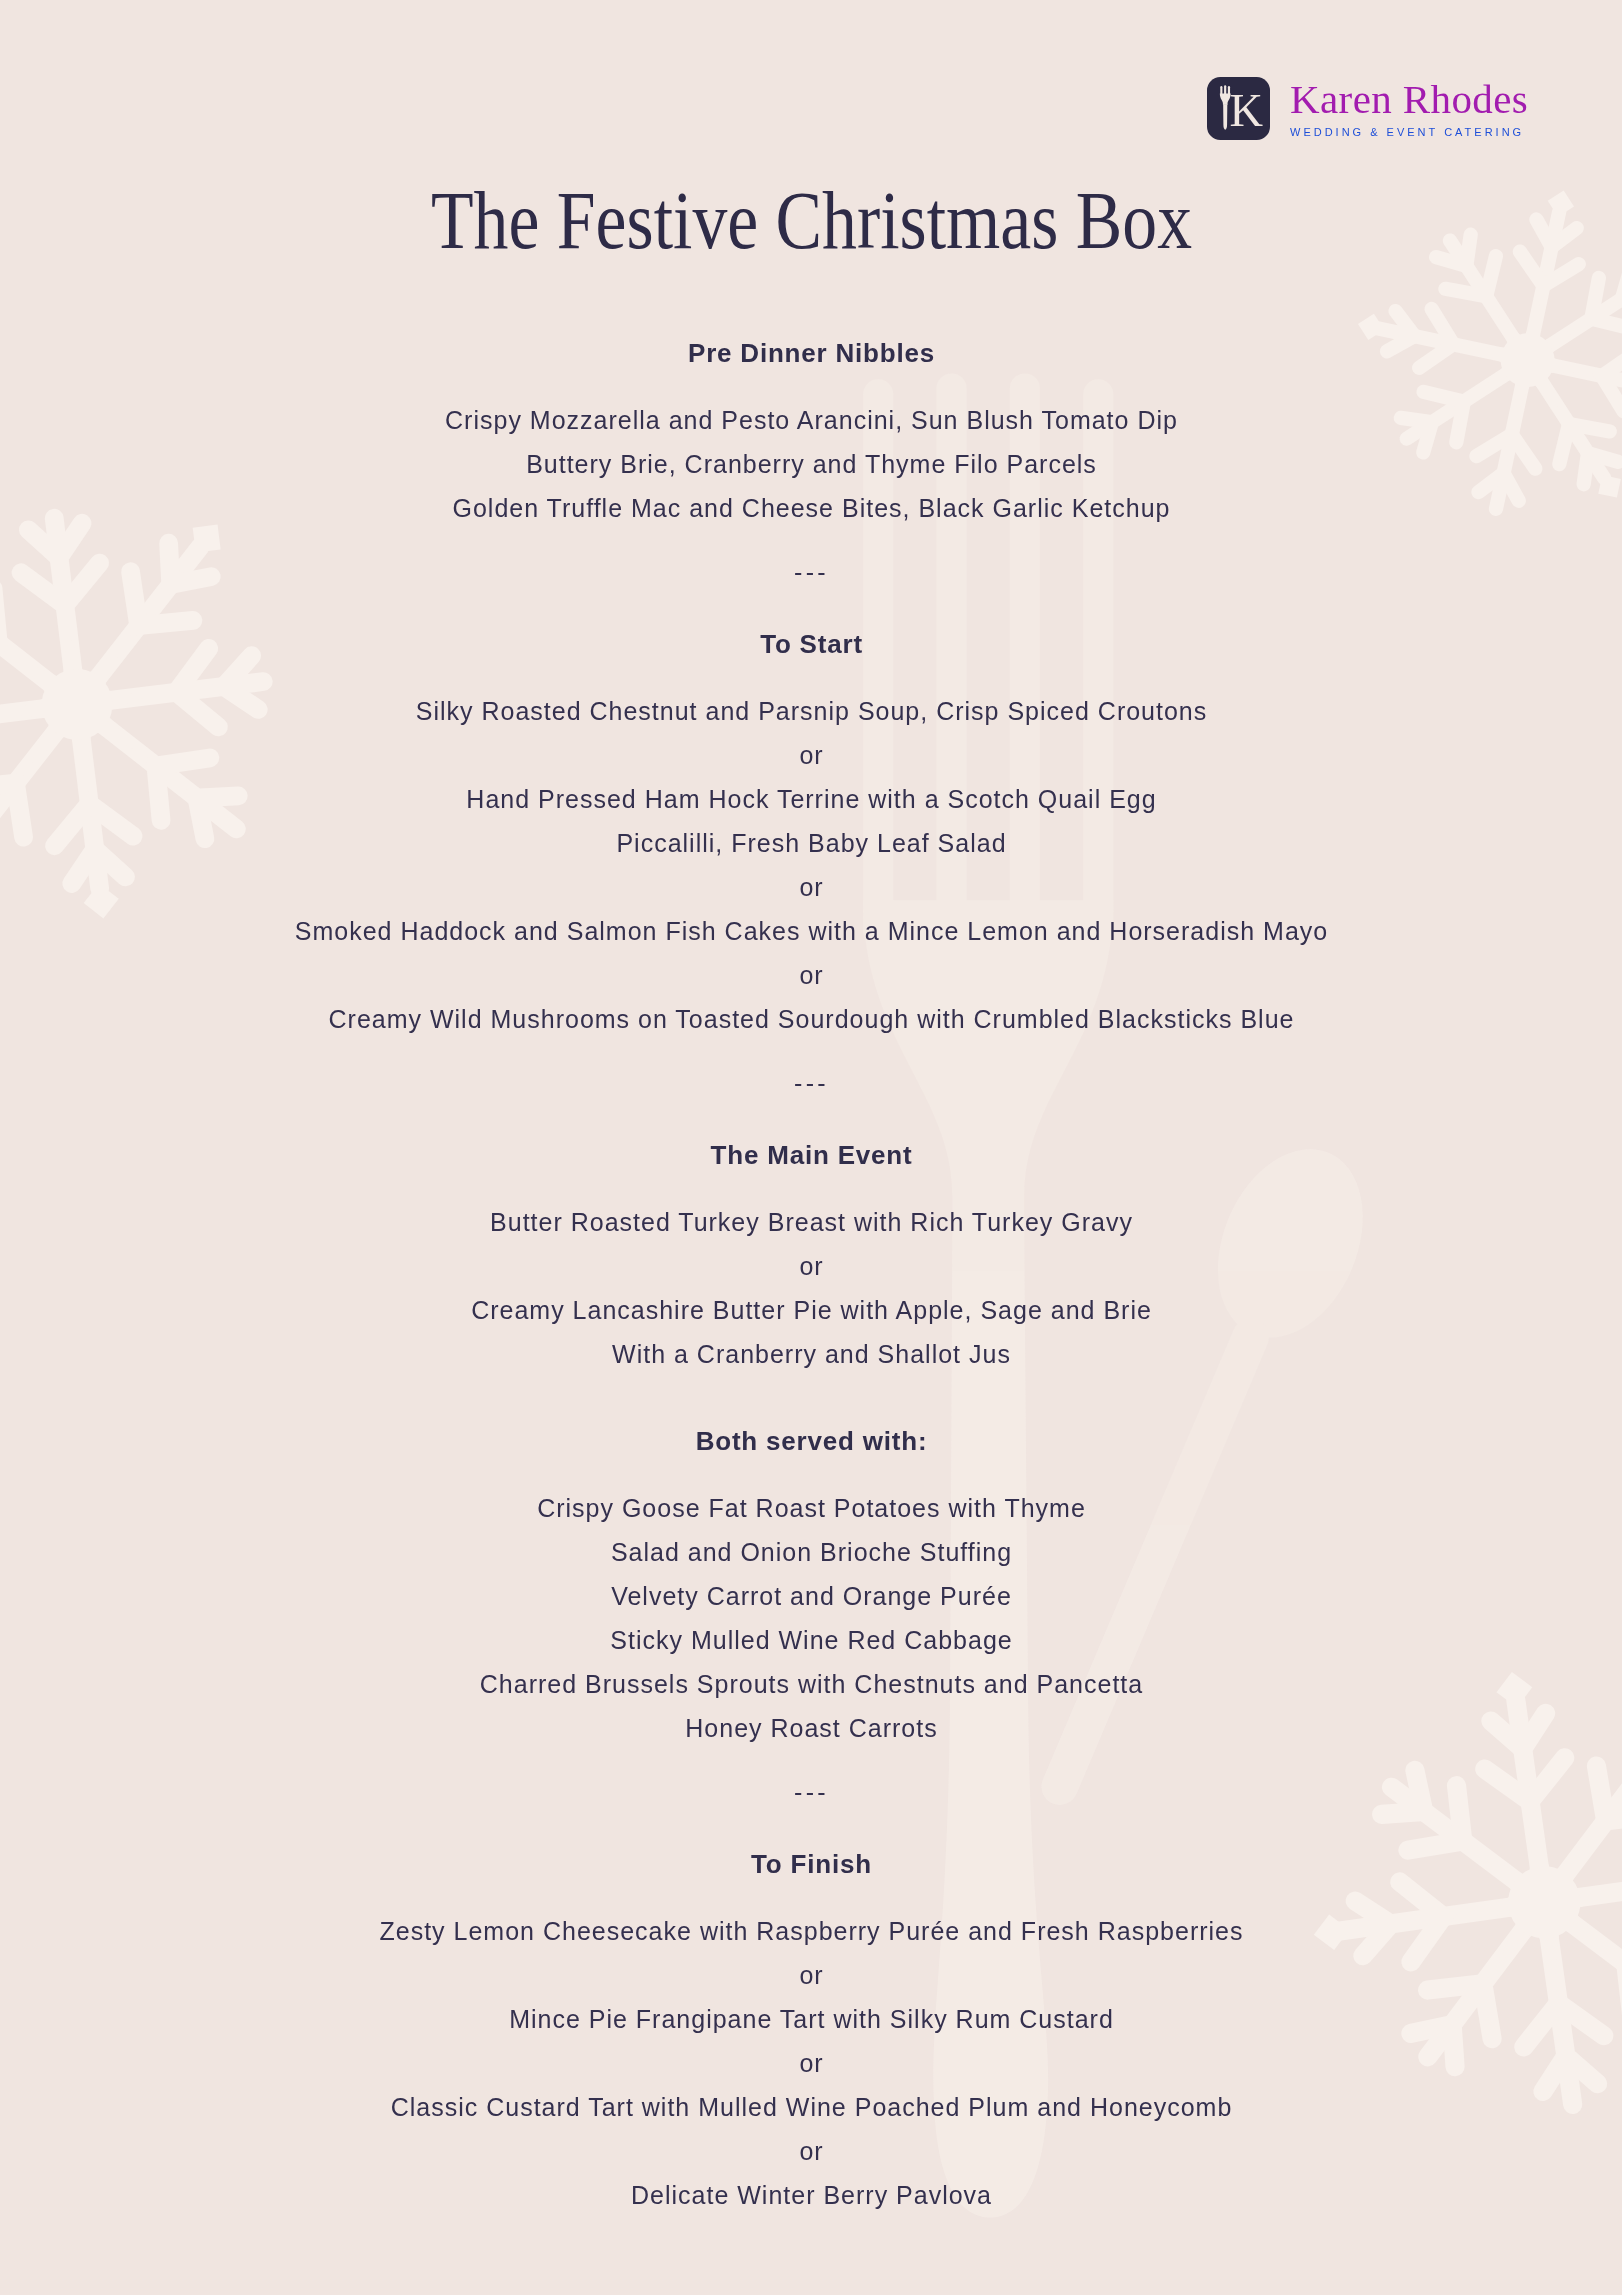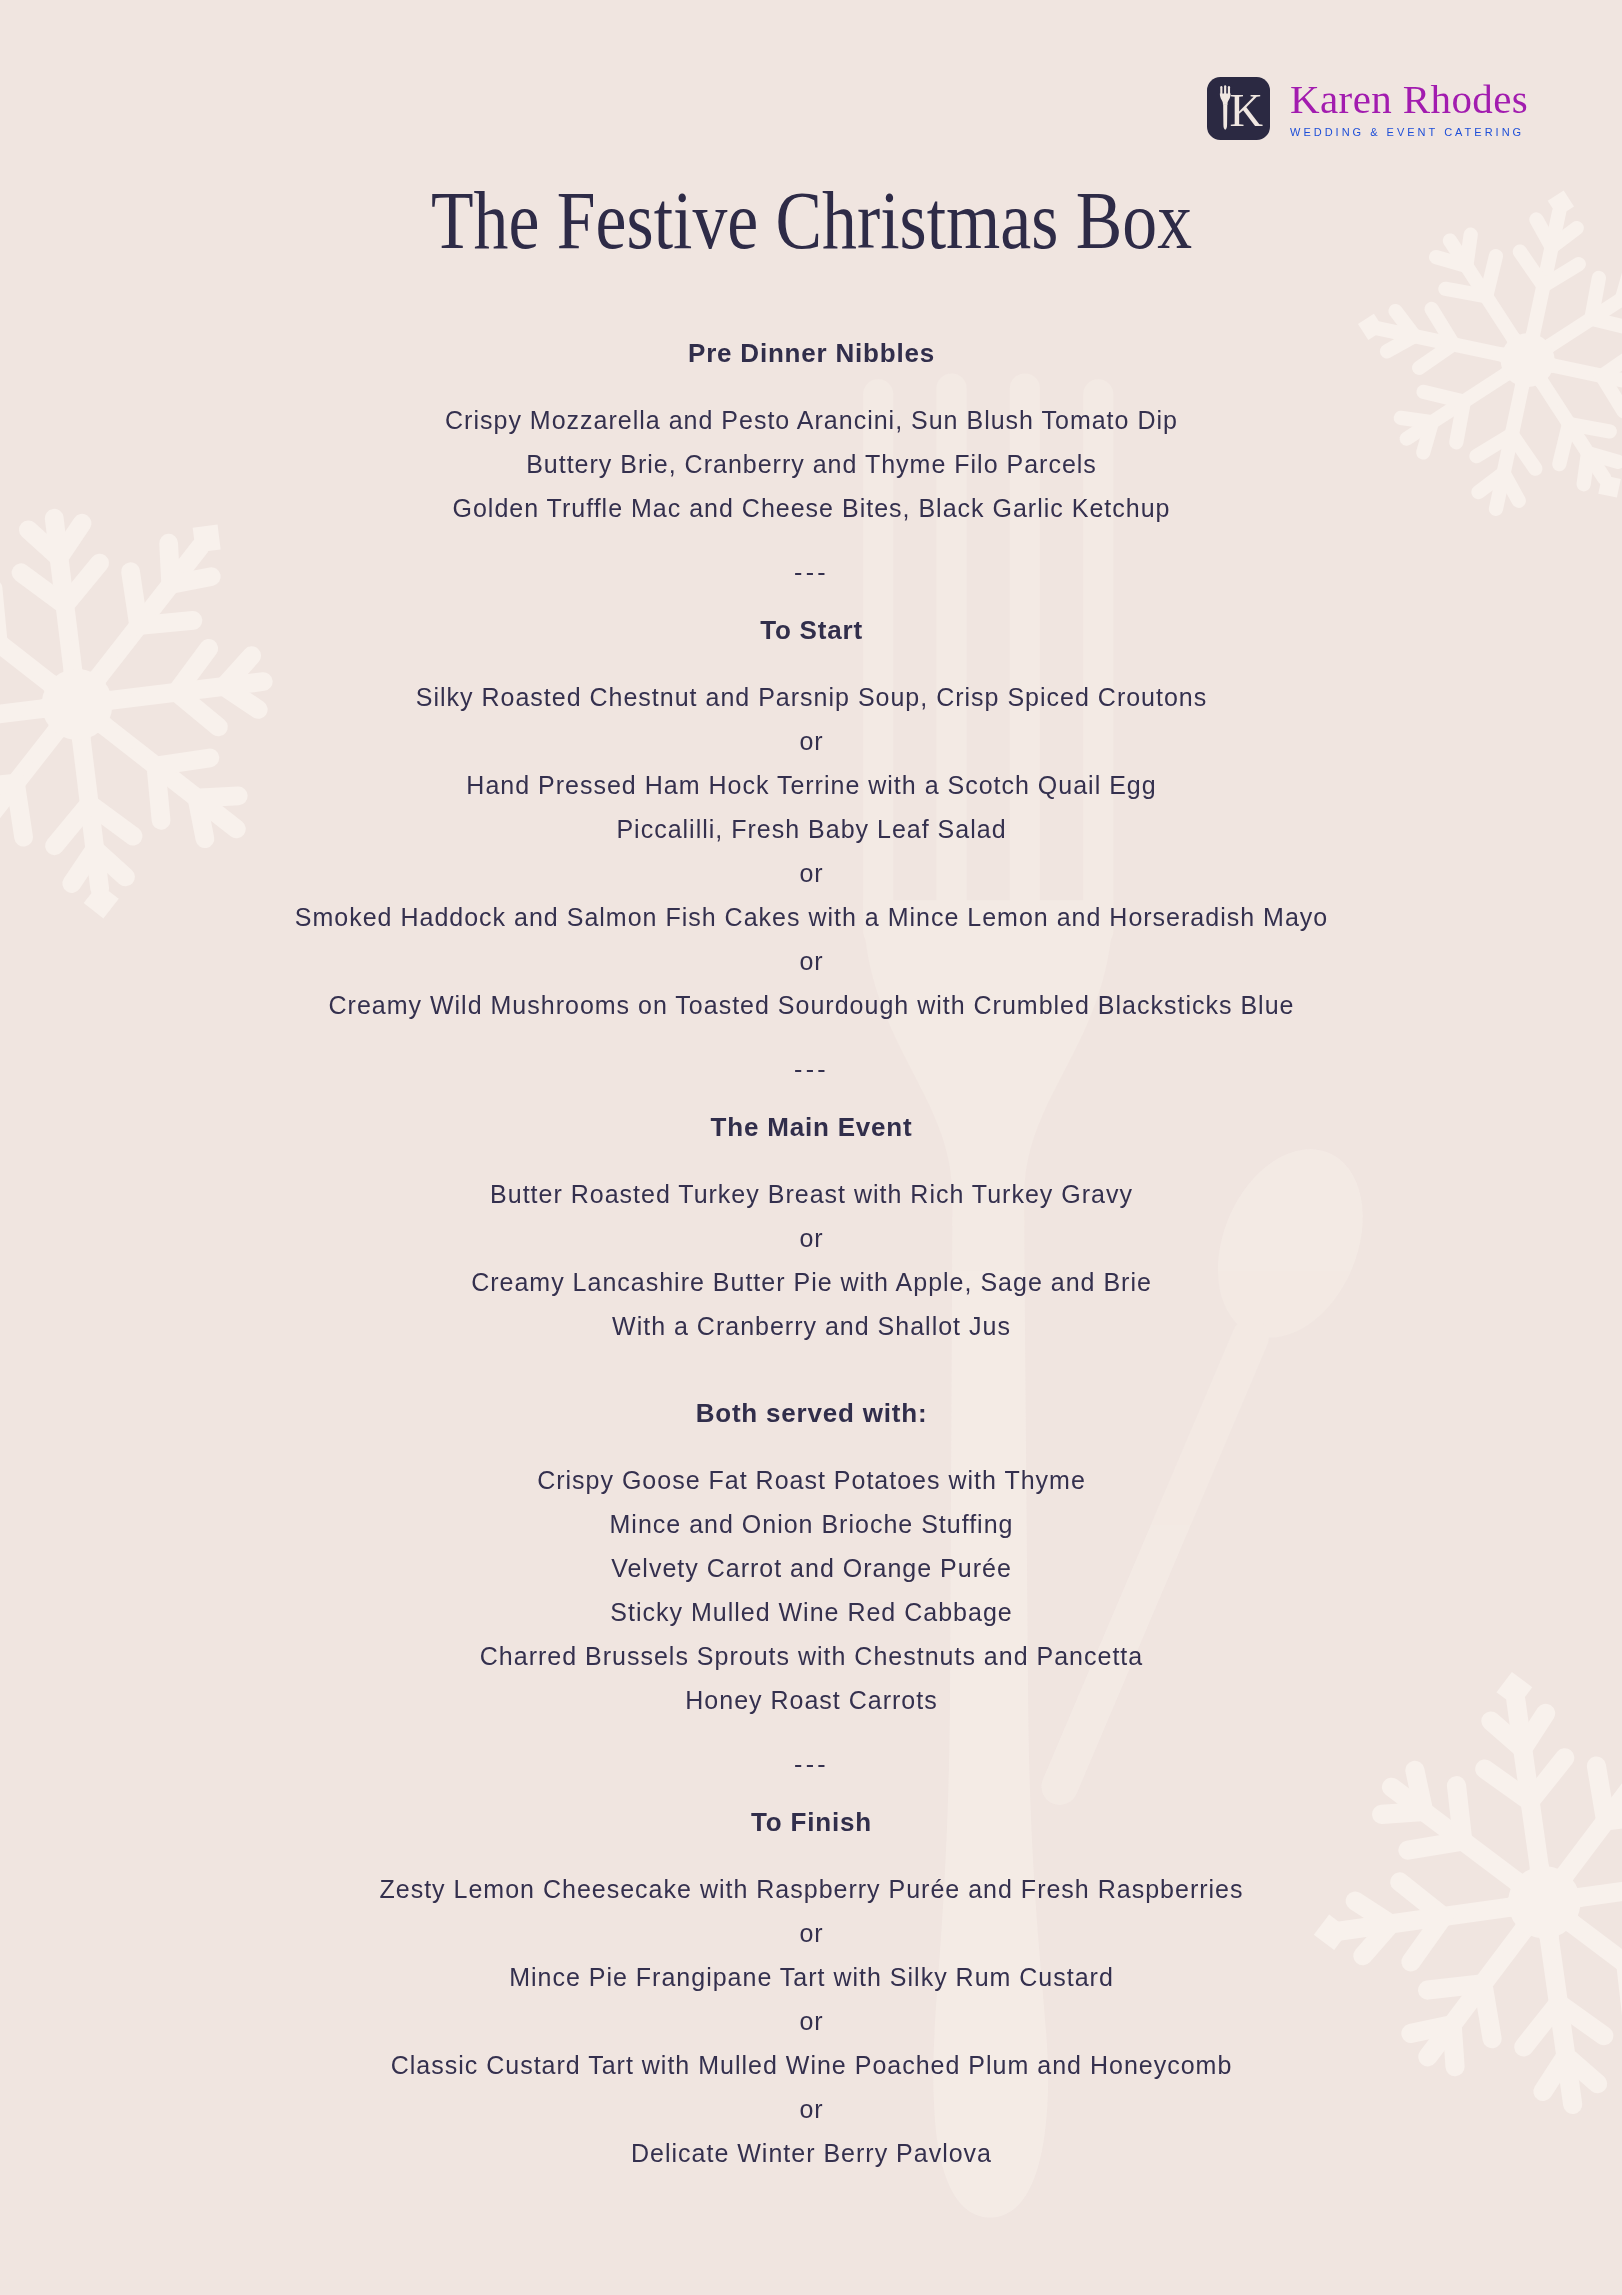--- a/index.html
+++ b/index.html
@@ -43,21 +43,21 @@
     position:absolute;top:315px;left:0;width:100%;z-index:1;
     text-align:center;
     font-size:25px;letter-spacing:1px;
   }
   .line{height:44px;line-height:44px;white-space:nowrap;}
   .heading{
     font-weight:700;font-size:26px;letter-spacing:0.8px;
     margin-bottom:23px;color:#312e4b;
   }
   .divider{margin-top:20px;letter-spacing:3.3px;}
-  .section{margin-top:14px;}
+  .section{margin-top:28px;}
   .section.first{margin-top:16px;}
   .section.gap-large{margin-top:43px;text-align:center;}
 </style>
 </head>
 <body>
 
 <svg id="decor" width="1623" height="2295" viewBox="0 0 1946 2753" xmlns="http://www.w3.org/2000/svg" xmlns:xlink="http://www.w3.org/1999/xlink">
   <defs>
     <symbol id="flake" viewBox="-115 -115 230 230" overflow="visible">
       <g stroke="#f8f1ec" stroke-width="9" stroke-linecap="round" fill="none">
@@ -176,21 +176,21 @@
     <section class="section">
       <div class="line heading">The Main Event</div>
       <div class="line item">Butter Roasted Turkey Breast with Rich Turkey Gravy</div>
       <div class="line or">or</div>
       <div class="line item">Creamy Lancashire Butter Pie with Apple, Sage and Brie</div>
       <div class="line item">With a Cranberry and Shallot Jus</div>
     </section>
     <section class="section gap-large">
       <div class="line heading">Both served with:</div>
       <div class="line item">Crispy Goose Fat Roast Potatoes with Thyme</div>
-      <div class="line item">Mince and Onion Brioche Stuffing</div>
+      <div class="line item">Salad and Onion Brioche Stuffing</div>
       <div class="line item">Velvety Carrot and Orange Purée</div>
       <div class="line item">Sticky Mulled Wine Red Cabbage</div>
       <div class="line item">Charred Brussels Sprouts with Chestnuts and Pancetta</div>
       <div class="line item">Honey Roast Carrots</div>
       <div class="line divider">---</div>
     </section>
     <section class="section">
       <div class="line heading">To Finish</div>
       <div class="line item">Zesty Lemon Cheesecake with Raspberry Purée and Fresh Raspberries</div>
       <div class="line or">or</div>

